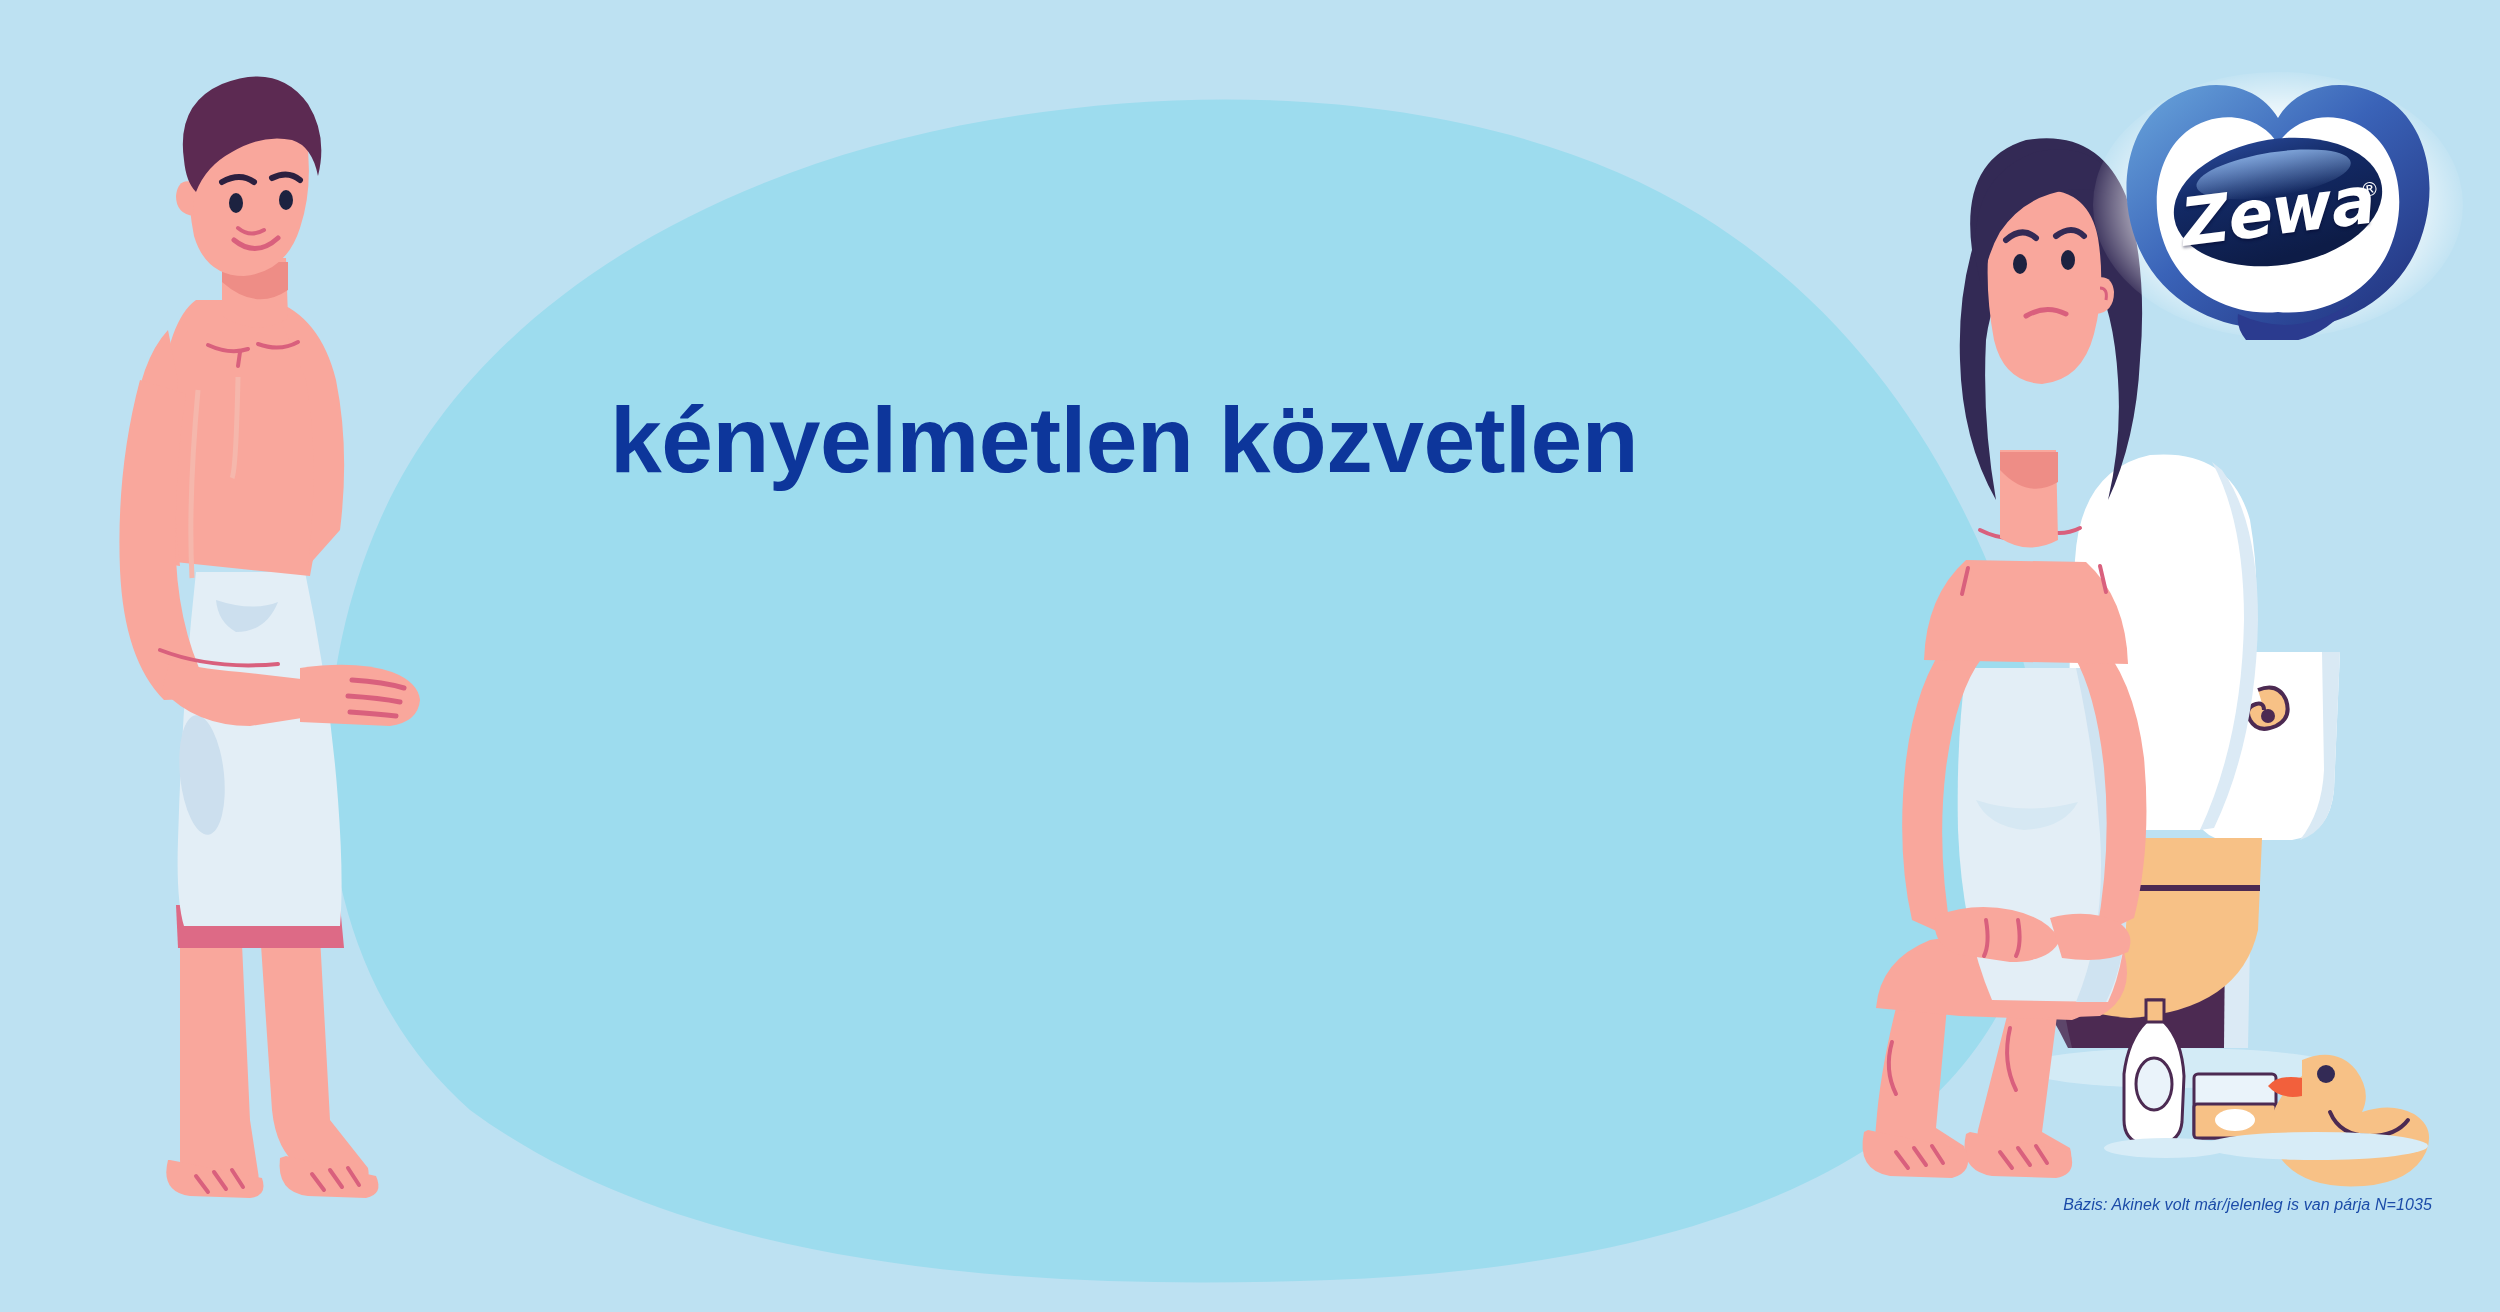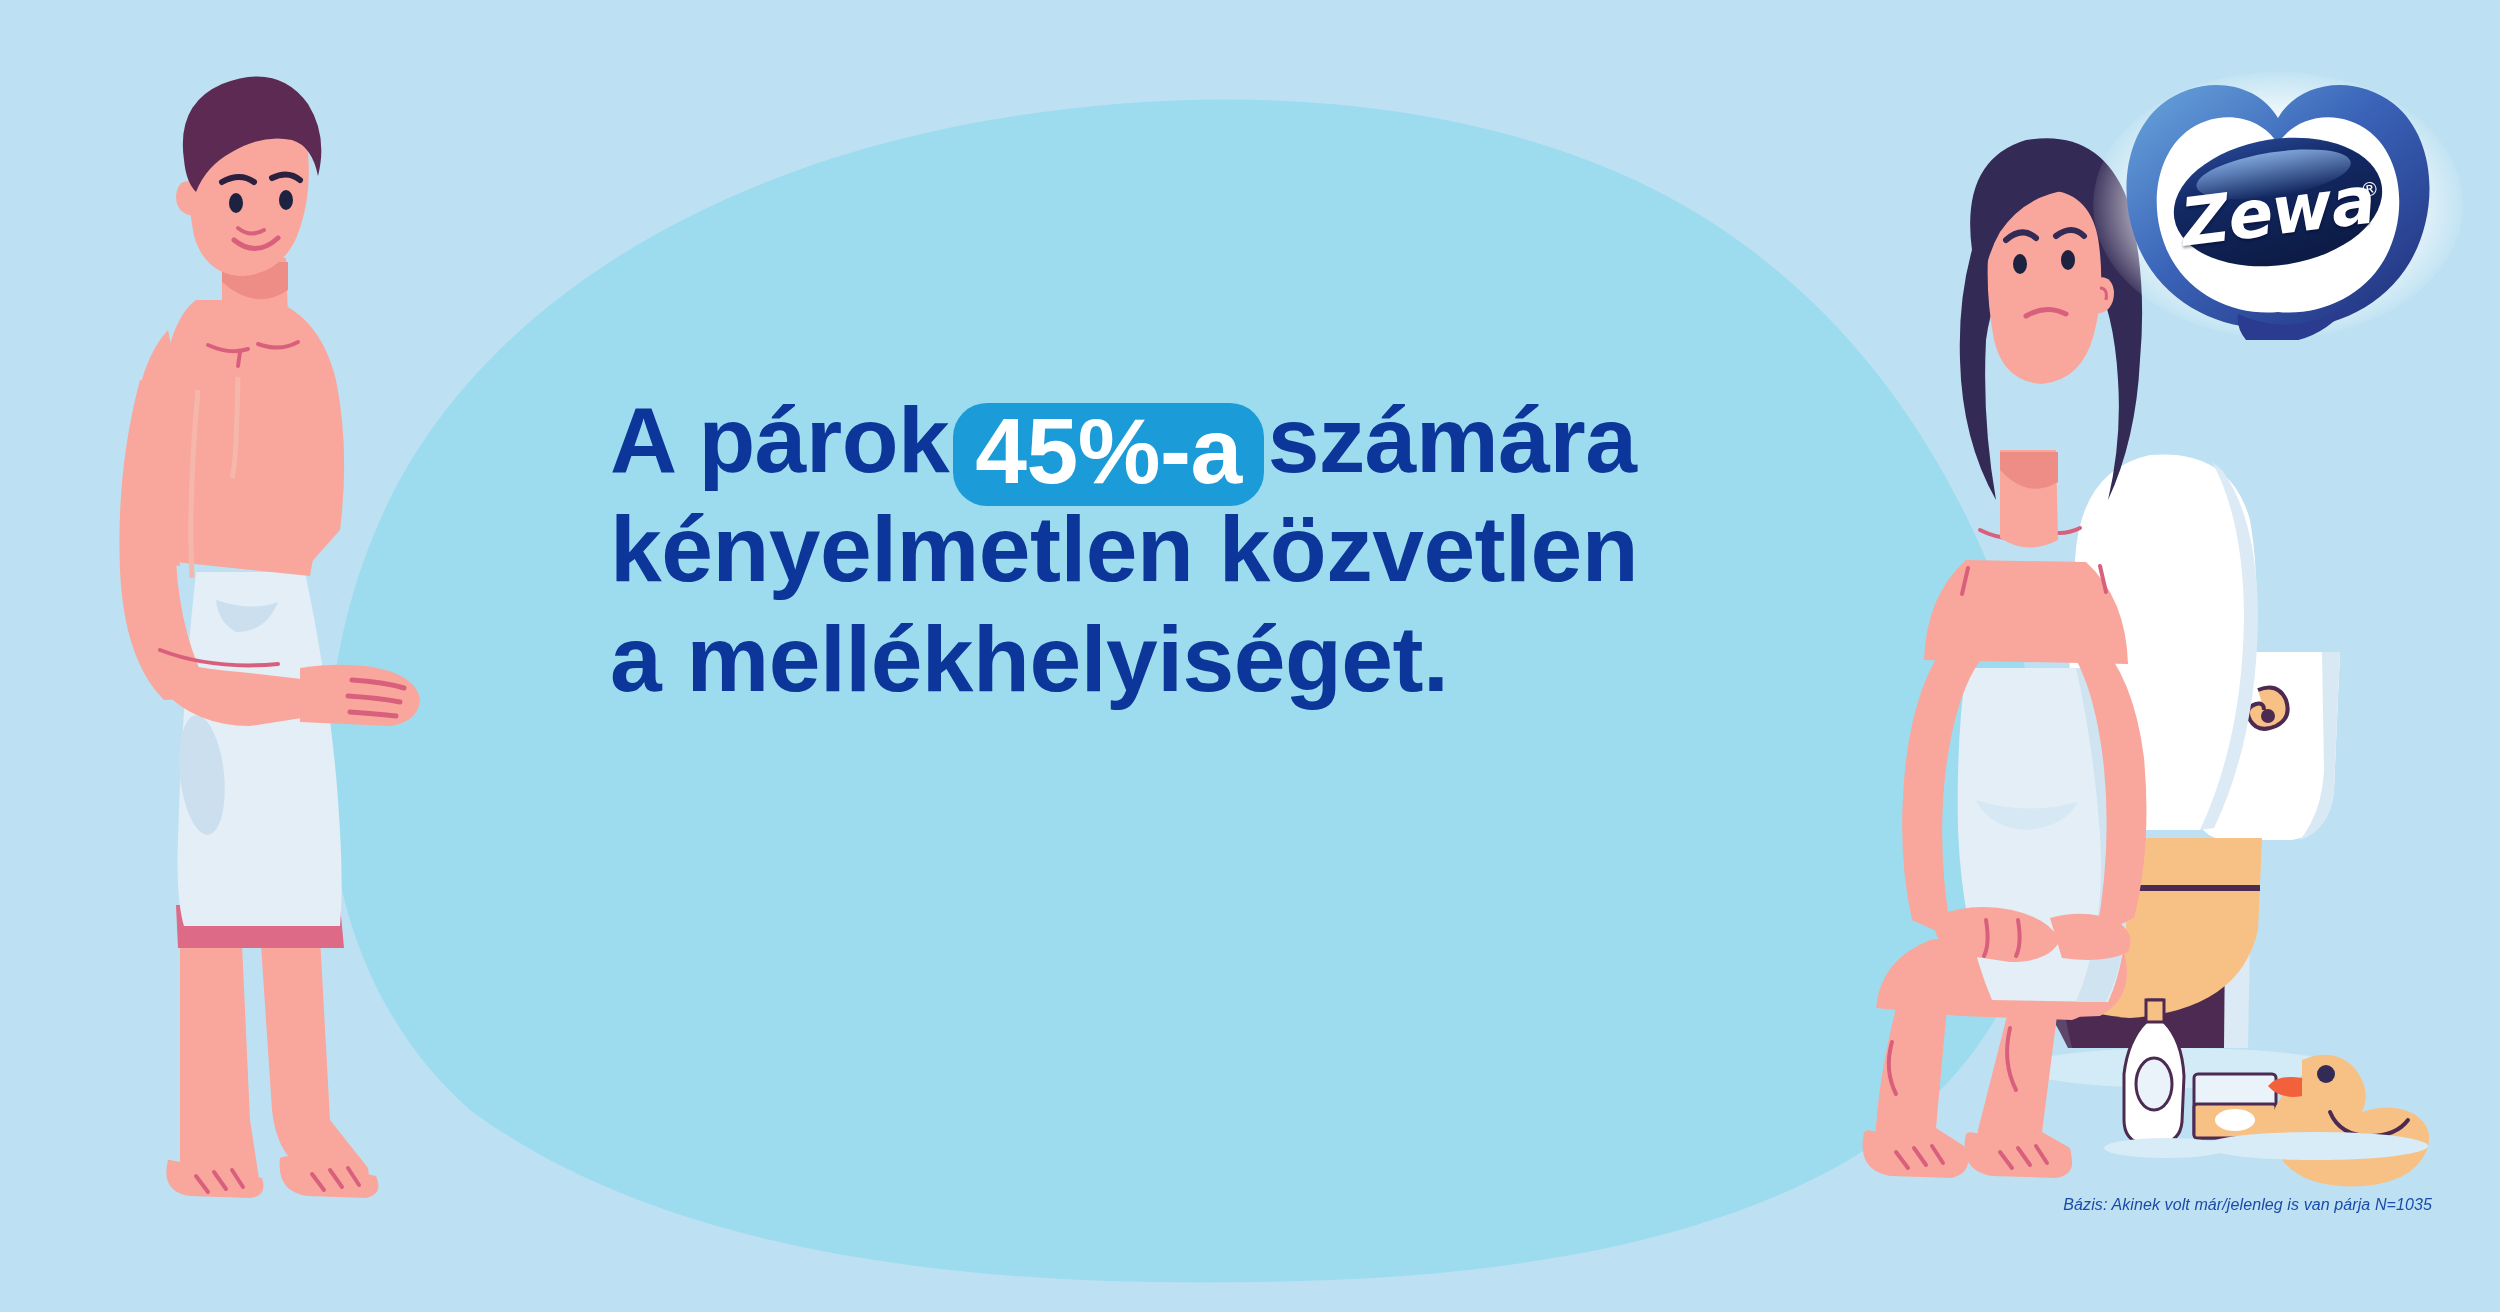--- a/index.html
+++ b/index.html
@@ -296,23 +296,21 @@
       <path d="M2302,1078 q-24,-4 -34,8 q12,14 34,10 Z" fill="#f2603c"></path>
       <circle cx="2326" cy="1074" r="9" fill="#332a55"></circle>
       <path d="M2330,1112 q10,24 40,24 q26,0 38,-16" stroke="#4c2a52" stroke-width="4" fill="none" stroke-linecap="round"></path>
 
       <ellipse cx="2316" cy="1146" rx="112" ry="14" fill="#d7ecf7"></ellipse>
       <ellipse cx="2166" cy="1148" rx="62" ry="10" fill="#d7ecf7"></ellipse>
     </g>
   </svg>
 
   <div class="headline">
-    <span class="hl-line"><span>A párok</span><span class="badge">45%-a</span><span>számára</span></span>
     <span class="hl-line">kényelmetlen közvetlen</span>
-    <span class="hl-line">a mellékhelyiséget.</span>
   </div>
 
   <div class="footnote">Bázis: Akinek volt már/jelenleg is van párja N=1035</div>
 
   <div class="logo">
     <svg viewBox="0 0 380 270">
       <defs>
         <radialGradient id="glow" cx="50%" cy="50%" r="52%">
           <stop offset="55%" stop-color="#ffffff" stop-opacity="1"></stop>
           <stop offset="100%" stop-color="#ffffff" stop-opacity="0"></stop>

